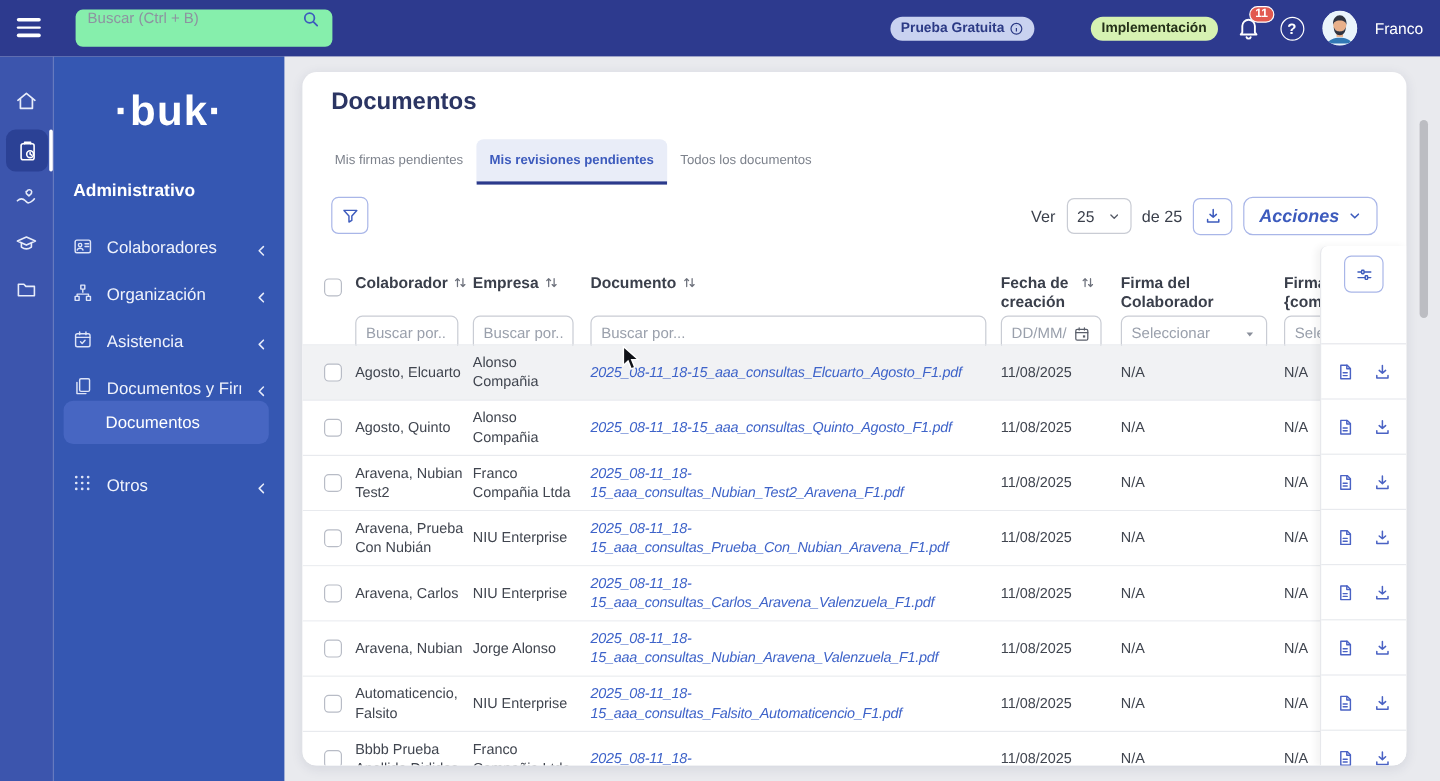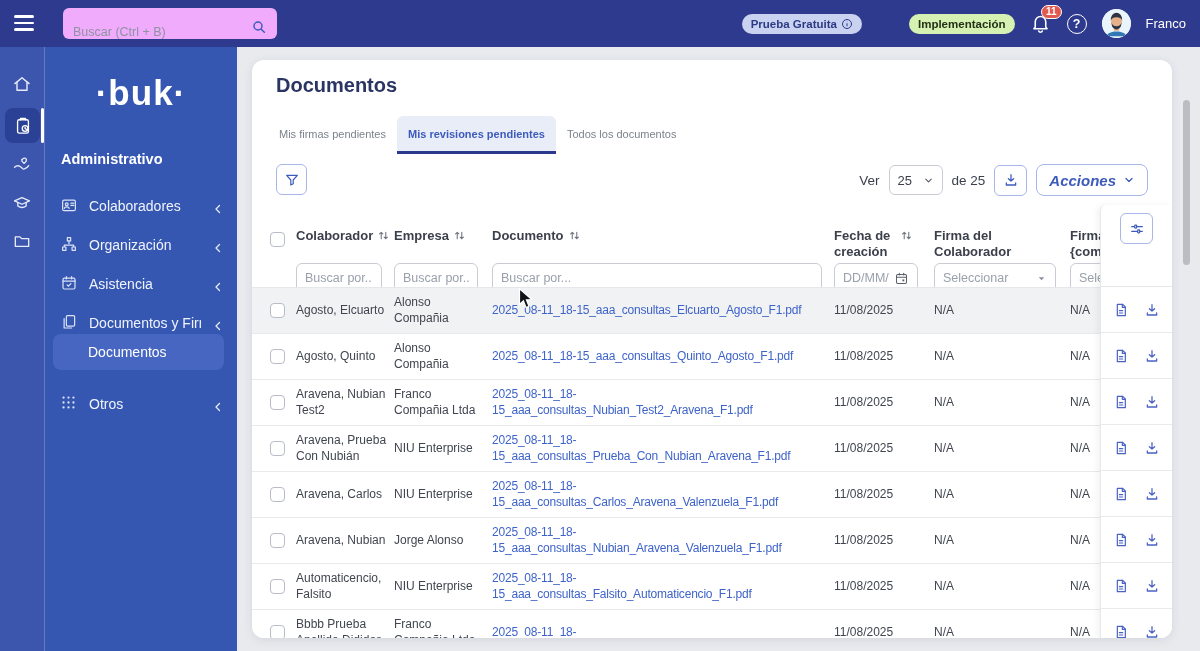--- a/index.html
+++ b/index.html
@@ -2,21 +2,21 @@
 <html><head>
 <meta charset="utf-8">
 <style>
   * { margin:0; padding:0; box-sizing:border-box; }
   html,body { width:1200px; height:651px; font-family:"Liberation Sans", sans-serif; background:#e9eaee; overflow:hidden; position:relative; }
 
   
   .topbar { position:absolute; left:0; top:0; width:1200px; height:47px; background:#2d3a8e; z-index:20; display:flex; align-items:center; }
   .hamburger { position:absolute; left:14px; top:13px; width:22px; height:20px; display:flex; flex-direction:column; justify-content:center; gap:4px; cursor:pointer; }
   .hamburger span { display:block; width:20px; height:2.5px; background:#ffffff; border-radius:2px; }
-  .searchbox { position:absolute; left:63px; top:8px; width:214px; height:31px; background:#f0abfc; border-radius:6px; display:flex; align-items:flex-end; padding:0 10px; }
+  .searchbox { position:absolute; left:63px; top:8px; width:214px; height:31px; background:#86efac; border-radius:6px; display:flex; align-items:flex-start; padding:0 10px; }
   .searchbox input { border:none; outline:none; flex:1; font-size:12.5px; color:#444; font-family:"Liberation Sans", sans-serif; background:transparent; }
   .searchbox input::placeholder { color:#8d93a0; }
   .top-right { position:absolute; right:14px; top:0; height:47px; display:flex; align-items:center; gap:15px; }
   .pill { height:20px; border-radius:10px; display:flex; align-items:center; gap:4px; padding:0 9px; font-size:11.5px; font-weight:bold; }
   .pill-trial { background:#c9d2f0; color:#2c3a85; }
   .pill-impl { background:#d6f2b2; color:#243018;margin-left:32px; }
   .bell-wrap { position:relative; width:22px; height:24px; }
   .notif-badge { position:absolute; top:-7px; right:-10px; background:#e25950; color:#fff; border:1.5px solid #fff; font-size:10px; font-weight:bold; border-radius:8px; padding:0px 4px; line-height:12px; }
   .help-circle { width:20px; height:20px; border:1.7px solid #fff; border-radius:50%; color:#fff; font-size:12.5px; font-weight:bold; display:flex; align-items:center; justify-content:center; }
   .avatar { width:29px; height:29px; border-radius:50%; overflow:hidden; background:#eaf4fb; }
@@ -63,21 +63,21 @@
 
   .checkbox { width:15px; height:15px; border:1.5px solid #b8bcc6; border-radius:4px; background:#fff; cursor:pointer; }
 
   .tbody { position:absolute; left:0; top:227px; width:920px; height:351px; overflow:hidden; border-top:1px solid #e5e7eb; }
   .trow { position:relative; width:920px; height:46px; border-bottom:1px solid #e8eaee; background:#fff; }
   .trow.highlight { background:#f1f2f4; }
   .cell { position:absolute; top:0; height:100%; display:flex; align-items:center; font-size:12px; color:#40454f; line-height:1.3; }
   .c-check { left:18px; width:20px; }
   .c-colab { left:44px; width:96px; }
   .c-emp { left:142px; width:92px; }
-  .c-doc { left:240px; width:338px; }
+  .c-doc { left:240px; width:338px;font-style:italic; }
   .c-doc a { color:#3e63c9; text-decoration:none; letter-spacing:-0.2px; word-break:break-word; cursor:pointer; }
   .c-fecha { left:582px; width:88px; }
   .c-f1 { left:682px; width:120px; }
   .c-f2 { left:818px; width:40px; }
   
   .h-colab { left:44px; width:100px; } .h-emp { left:142px; width:92px; } .h-doc { left:240px; width:338px; }
   .h-fecha { left:582px; width:92px; } .h-f1 { left:682px; width:135px; } .h-f2 { left:818px; width:60px; overflow:hidden; }
   .fi-colab { left:44px; width:86px; } .fi-emp { left:142px; width:84px; } .fi-doc { left:240px; width:330px; }
   .fi-fecha { left:582px; width:84px; } .fi-f1 { left:682px; width:122px; } .fi-f2 { left:818px; width:100px; }
 

